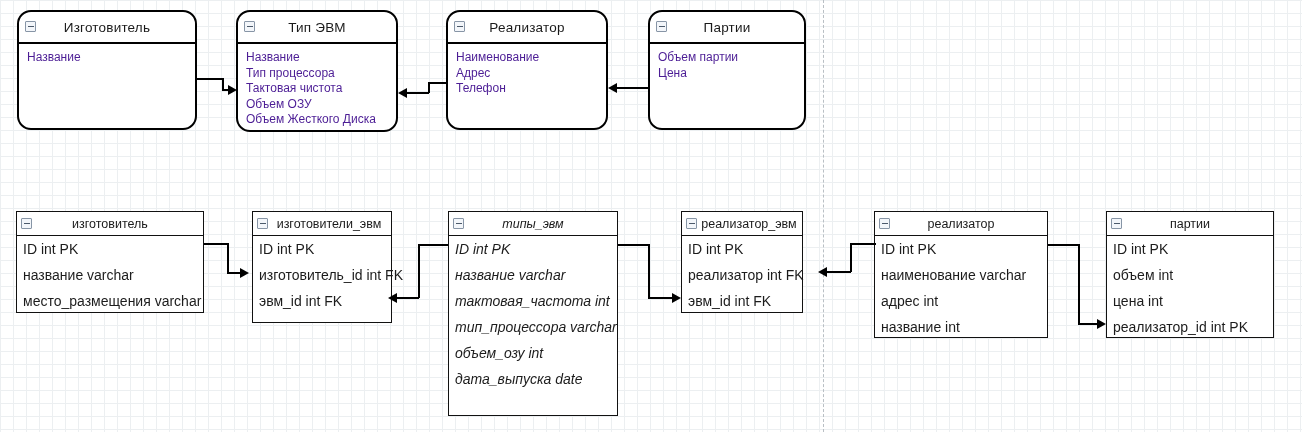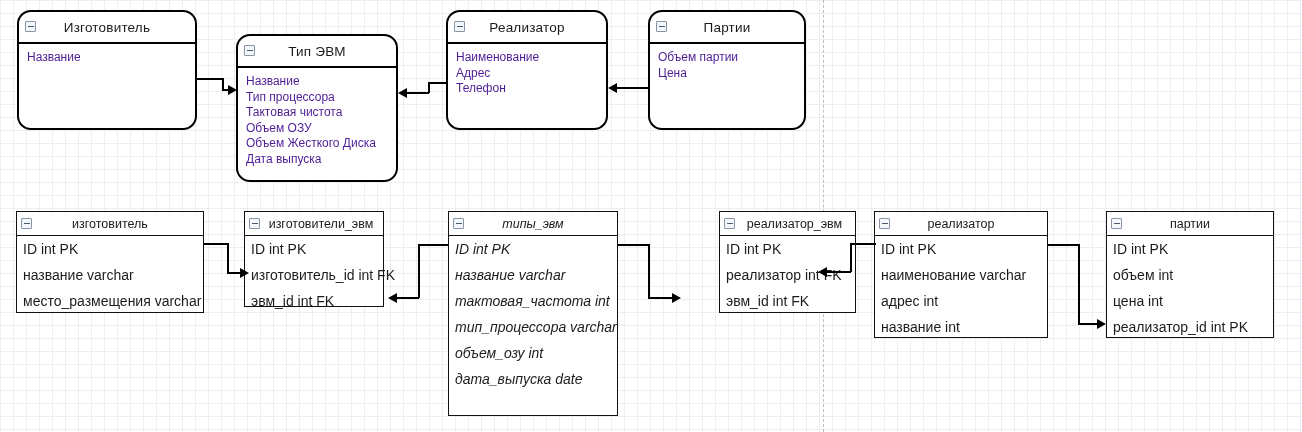--- a/index.html
+++ b/index.html
@@ -151,21 +151,21 @@
   <div class="entity" style="left:17px; top:10px; width:180px; height:120px;">
     <div class="ent-head">
       <span class="collapse-icon"></span>
       <span class="ent-title">Изготовитель</span>
     </div>
     <div class="ent-body">
       <div class="ent-attr">Название</div>
     </div>
   </div>
 
-  <div class="entity" style="left:236px; top:10px; width:162px; height:148px;margin-top:24px;">
+  <div class="entity" style="left:236px; top:10px; width:162px; height:122px;">
     <div class="ent-head">
       <span class="collapse-icon"></span>
       <span class="ent-title">Тип ЭВМ</span>
     </div>
     <div class="ent-body">
       <div class="ent-attr">Название</div>
       <div class="ent-attr">Тип процессора</div>
       <div class="ent-attr">Тактовая чистота</div>
       <div class="ent-attr">Объем ОЗУ</div>
       <div class="ent-attr">Объем Жесткого Диска</div>
@@ -214,21 +214,21 @@
       <span class="collapse-icon"></span>
       <span class="tbl-title">изготовитель</span>
     </div>
     <div class="tbl-rows">
       <div class="tbl-row">ID  int   PK</div>
       <div class="tbl-row">название  varchar</div>
       <div class="tbl-row">место_размещения   varchar</div>
     </div>
   </div>
 
-  <div class="table-box" style="left:244px; top:211px; width:140px; height:96px;">
+  <div class="table-box" style="left:252px; top:211px; width:140px; height:112px;">
     <div class="tbl-head">
       <span class="collapse-icon"></span>
       <span class="tbl-title left-tight">изготовители_эвм</span>
     </div>
     <div class="tbl-rows">
       <div class="tbl-row">ID  int   PK</div>
       <div class="tbl-row">изготовитель_id  int  FK</div>
       <div class="tbl-row">эвм_id   int   FK</div>
     </div>
   </div>
@@ -241,21 +241,21 @@
     <div class="tbl-rows">
       <div class="tbl-row">ID  int   PK</div>
       <div class="tbl-row">название  varchar</div>
       <div class="tbl-row">тактовая_частота  int</div>
       <div class="tbl-row">тип_процессора  varchar</div>
       <div class="tbl-row">объем_озу   int</div>
       <div class="tbl-row">дата_выпуска  date</div>
     </div>
   </div>
 
-  <div class="table-box" style="left:681px; top:211px; width:137px; height:102px;margin-left:38px;">
+  <div class="table-box" style="left:681px; top:211px; width:122px; height:102px;">
     <div class="tbl-head">
       <span class="collapse-icon"></span>
       <span class="tbl-title left-tight">реализатор_эвм</span>
     </div>
     <div class="tbl-rows">
       <div class="tbl-row">ID  int   PK</div>
       <div class="tbl-row">реализатор int  FK</div>
       <div class="tbl-row">эвм_id   int   FK</div>
     </div>
   </div>

